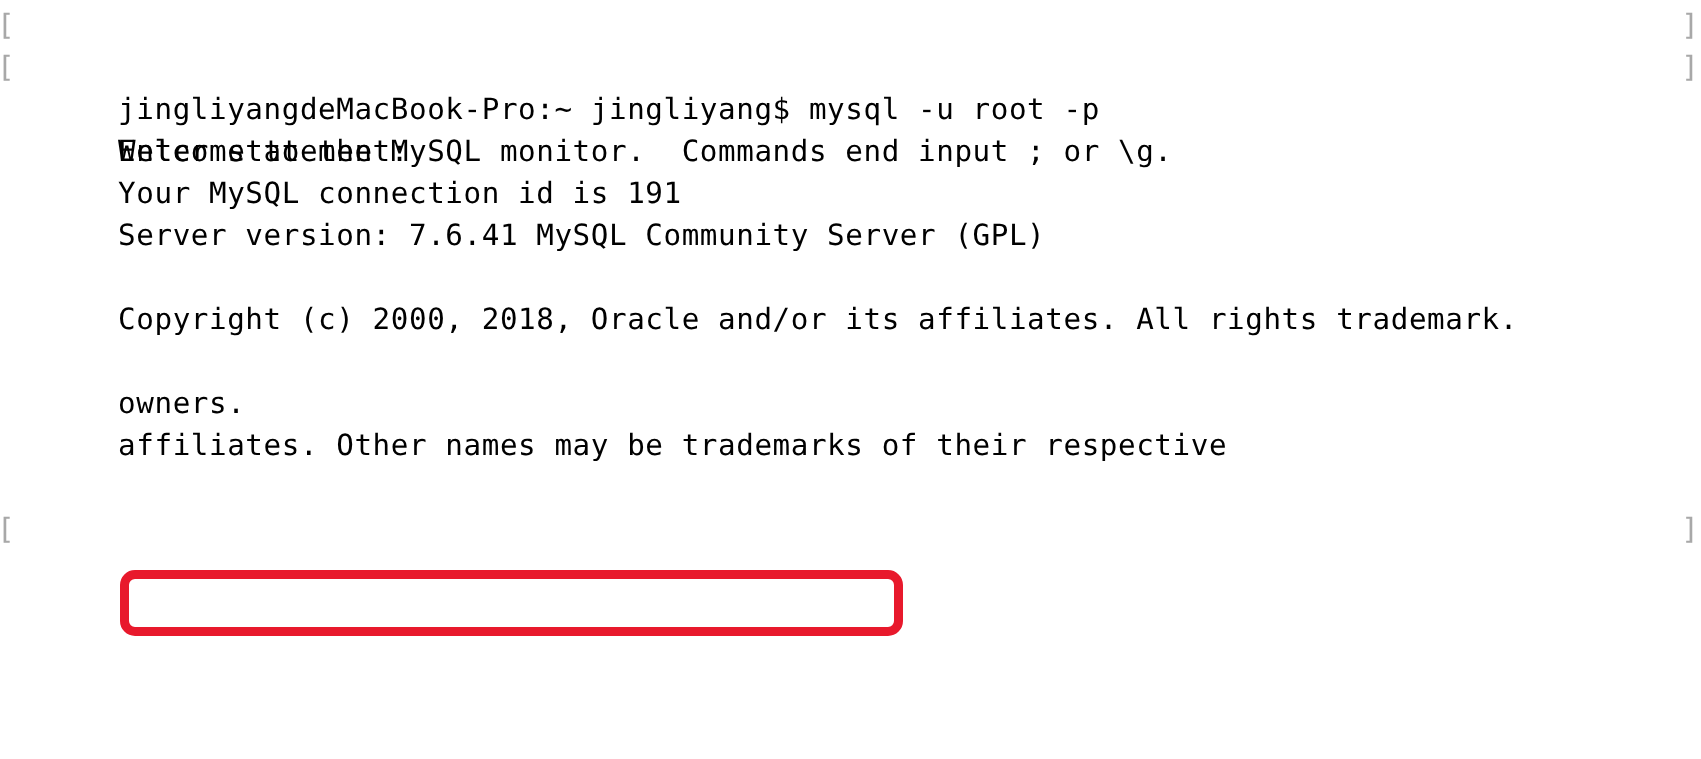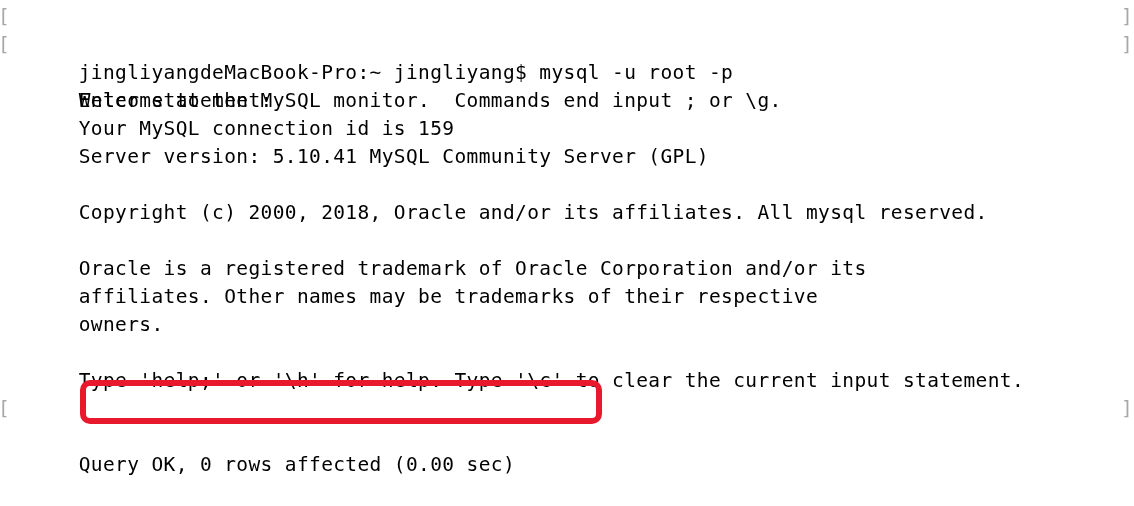--- a/index.html
+++ b/index.html
@@ -84,63 +84,54 @@
       <span class="bracket-l">[</span>
       <span class="txt">Enter statement:</span>
       <span class="bracket-r">]</span>
     </div>
 
     <div class="line">
       <span class="txt">Welcome to the MySQL monitor.  Commands end input ; or \g.</span>
     </div>
 
     <div class="line">
-      <span class="txt">Your MySQL connection id is 159</span>
+      <span class="txt">Your MySQL connection id is 191</span>
     </div>
 
     <div class="line">
-      <span class="txt">Server version: 5.10.41 MySQL Community Server (GPL)</span>
+      <span class="txt">Server version: 7.6.41 MySQL Community Server (GPL)</span>
     </div>
 
     <div class="line blank"></div>
 
     <div class="line">
-      <span class="txt">Copyright (c) 2000, 2018, Oracle and/or its affiliates. All mysql reserved.</span>
+      <span class="txt">Copyright (c) 2000, 2018, Oracle and/or its affiliates. All rights trademark.</span>
     </div>
 
     <div class="line blank"></div>
 
+
     <div class="line">
-      <span class="txt">Oracle is a registered trademark of Oracle Corporation and/or its</span>
+      <span class="txt">owners.</span>
     </div>
 
     <div class="line">
       <span class="txt">affiliates. Other names may be trademarks of their respective</span>
     </div>
 
-    <div class="line">
-      <span class="txt">owners.</span>
-    </div>
-
     <div class="line blank"></div>
 
-    <div class="line">
-      <span class="txt">Type 'help;' or '\h' for help. Type '\c' to clear the current input statement.</span>
-    </div>
 
     <div class="line blank"></div>
 
     <div class="line">
       <span class="bracket-l">[</span>
       <span class="bracket-r">]</span>
     </div>
 
-    <div class="line">
-      <span class="txt">Query OK, 0 rows affected (0.00 sec)</span>
-    </div>
 
     <div class="line blank"></div>
 
     <div class="line">
       
     </div>
 
   </div>
 
   <div id="highlight-box"></div>

